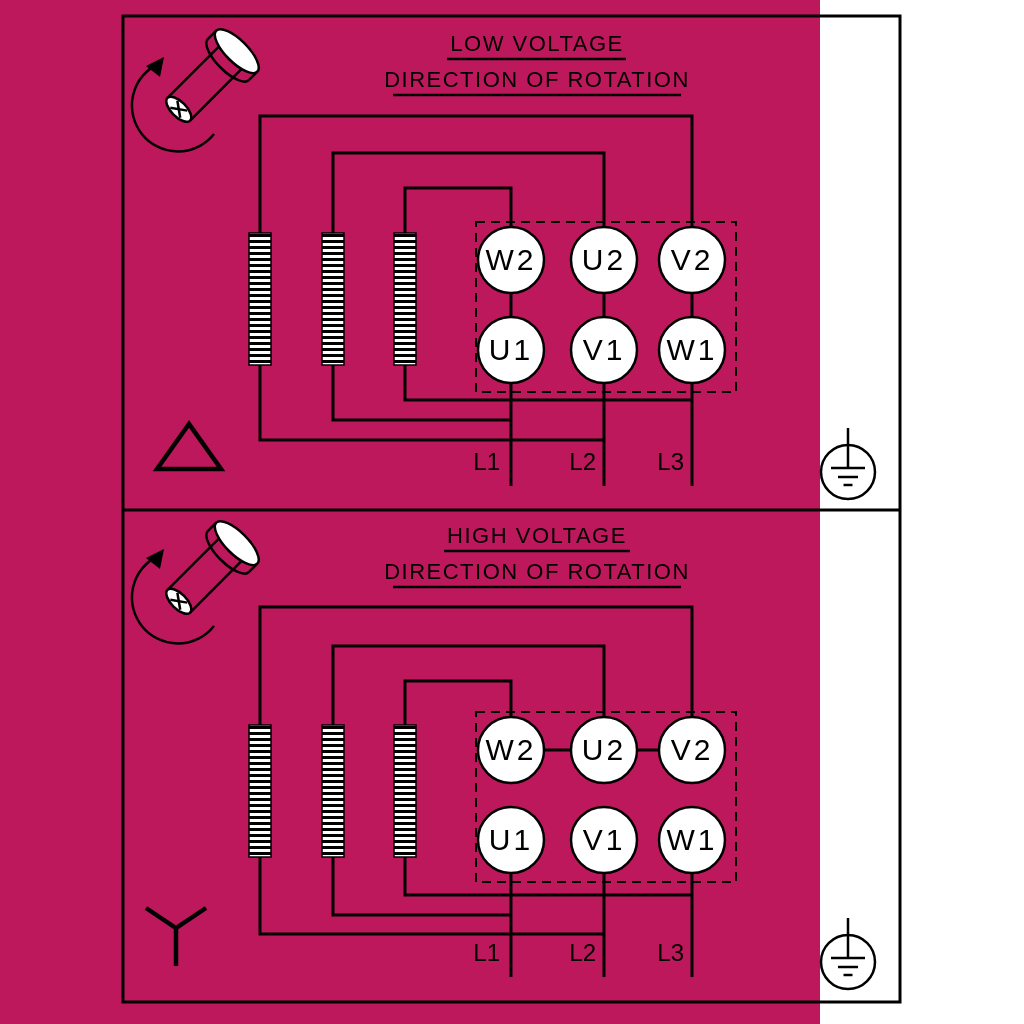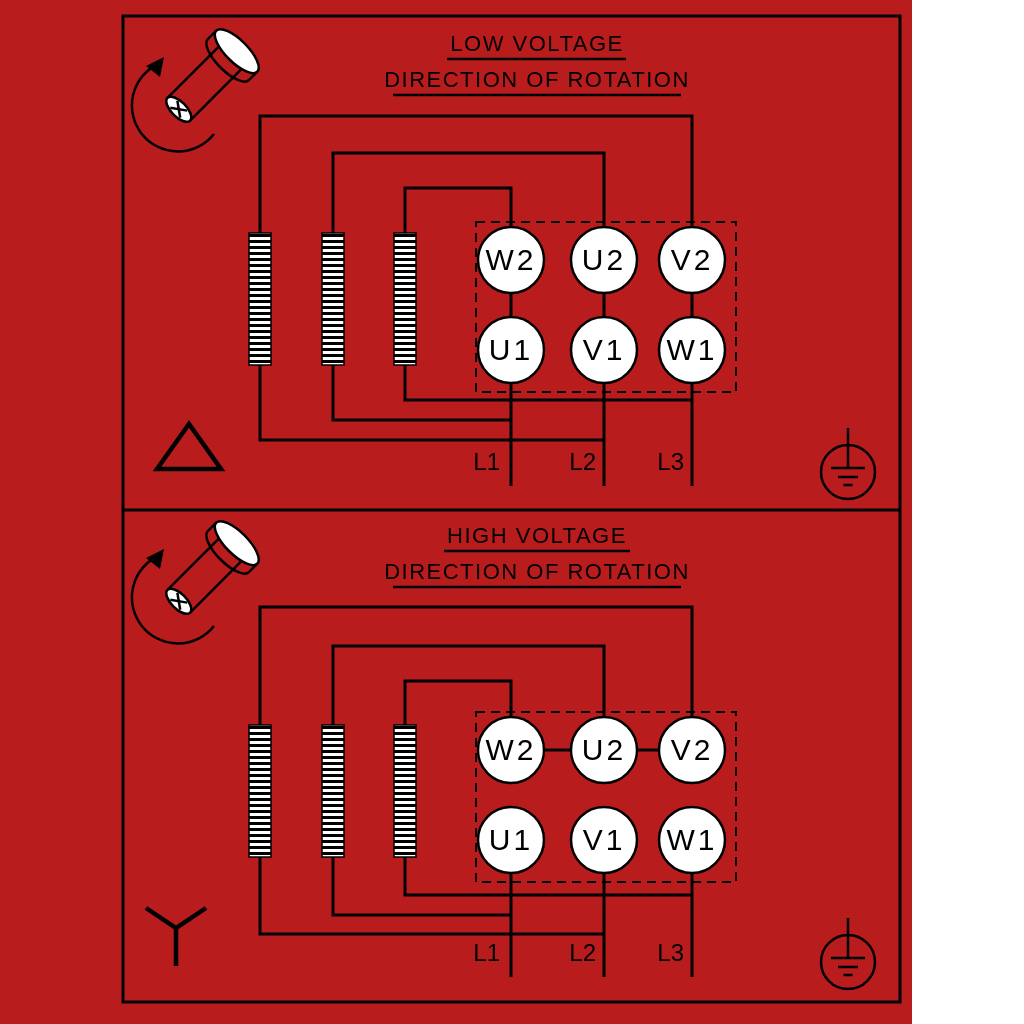--- a/index.html
+++ b/index.html
@@ -5,23 +5,23 @@
   html, body {
     margin: 0;
     padding: 0;
     background: #ffffff;
     width: 1024px;
     height: 1024px;
     font-family: "Liberation Sans", sans-serif;
   }
   #stage {
     position: relative;
-    width: 912px;
+    width: 820px;
     height: 1024px;
-    background: #b91c1c;
+    background: #be185d;
   }
   svg { display: block; }
   .wire      { stroke: #000; stroke-width: 3; fill: none; stroke-linejoin: miter; }
   .thin      { stroke: #000; stroke-width: 2.5; fill: none; }
   .border    { stroke: #000; stroke-width: 3; fill: none; }
   .dashedbox { stroke: #000; stroke-width: 2; fill: none; stroke-dasharray: 9 6; }
   .terminal  { stroke: #000; stroke-width: 2.5; fill: #ffffff; }
   .symbol    { stroke: #000; stroke-width: 4.5; fill: none; stroke-linejoin: miter; }
   .coil      { stroke: #000; stroke-width: 1.5; }
   .title-text    { font-size: 22px; letter-spacing: 1.5px; fill: #000; }

